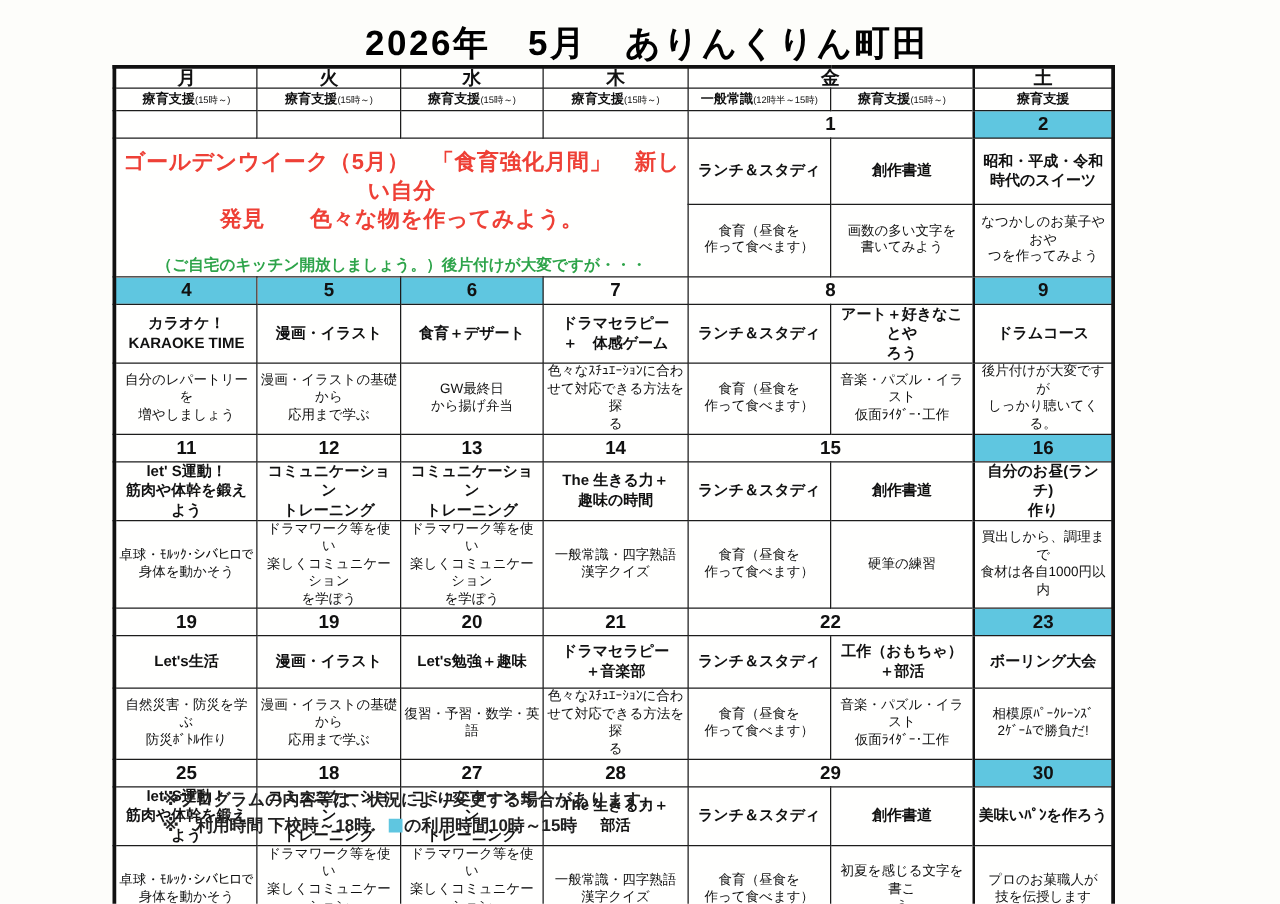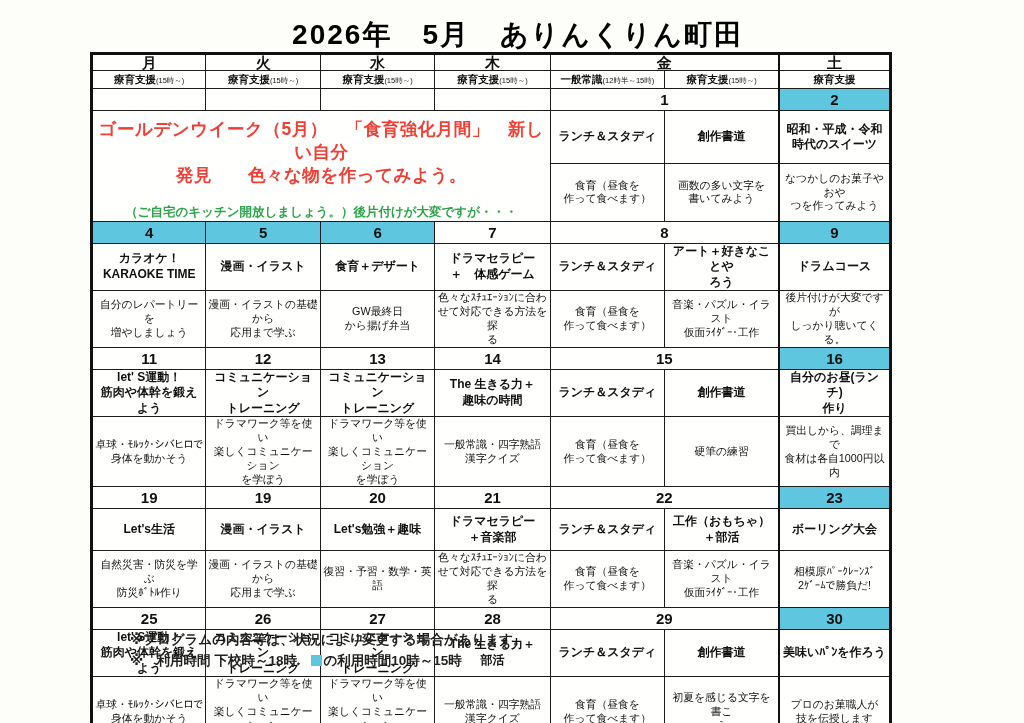--- a/index.html
+++ b/index.html
@@ -225,21 +225,21 @@
     <td class="desc-cell">食育（昼食を
 作って食べます）</td>
     <td class="desc-cell friDiv">音楽・パズル・イラスト
 仮面ﾗｲﾀﾞｰ・工作</td>
     <td class="desc-cell satL">相模原ﾊﾟｰｸﾚｰﾝｽﾞ
 2ｹﾞｰﾑで勝負だ!</td>
   </tr>
 
   <tr class="date-row">
     <td>25</td>
-    <td>26</td>
+    <td>18</td>
     <td>27</td>
     <td>28</td>
     <td colspan="2">29</td>
     <td class="blue satL">30</td>
   </tr>
   <tr class="title-row">
     <td class="title-cell">let' S運動！
 筋肉や体幹を鍛えよう</td>
     <td class="title-cell">コミュニケーション
 トレーニング</td>

